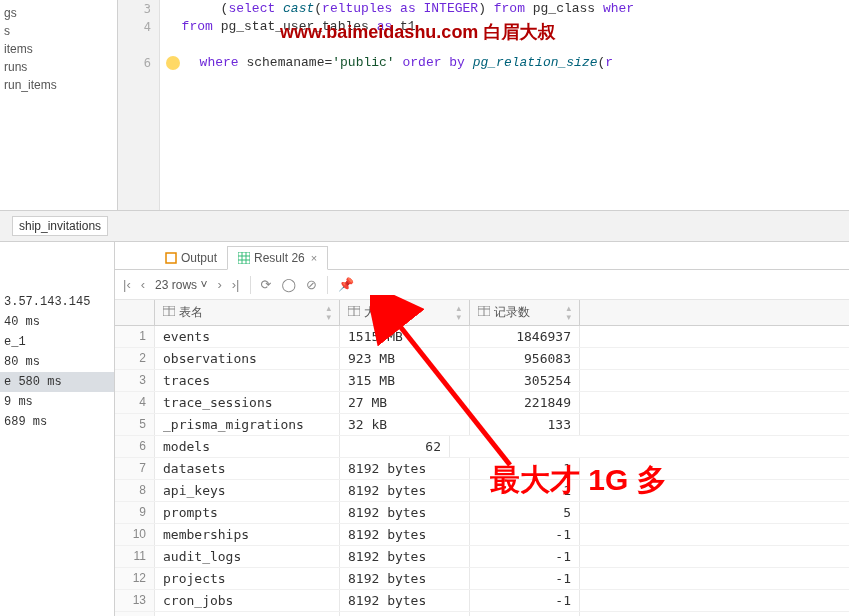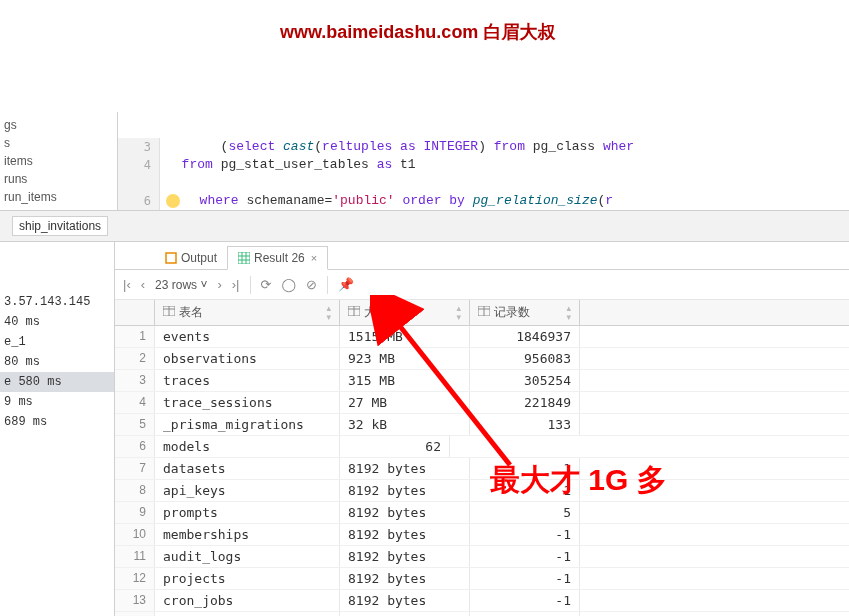--- a/index.html
+++ b/index.html
@@ -1,29 +1,29 @@
 <!DOCTYPE html>
 <html><head>
 <meta charset="utf-8">
 <style>
 * { margin: 0; padding: 0; box-sizing: border-box; }
 body { font-family: -apple-system, "Segoe UI", sans-serif; font-size: 12px; color: #333; background: #fff; overflow: hidden; }
 .container { width: 849px; height: 616px; position: relative; display: flex; flex-direction: column; }
 
-.top-area { display: flex; height: 210px; align-items: flex-end; }
+.top-area { display: flex; height: 210px; }
 .sidebar-top { width: 118px; background: #fff; border-right: 1px solid #d0d0d0; padding: 4px 0; position: relative; }
 .tree-item { padding: 2px 4px; font-size: 12px; color: #555; white-space: nowrap; overflow: hidden; }
 .code-area { flex: 1; background: #fff; position: relative; }
 .gutter { position: absolute; left: 0; top: 0; width: 42px; height: 100%; background: #f2f2f2; border-right: 1px solid #e0e0e0; }
 .gutter-line { text-align: right; padding-right: 8px; color: #aaa; font-size: 12px; height: 18px; line-height: 18px; font-family: Consolas, monospace; }
 .code-lines { margin-left: 42px; padding: 0 6px; font-family: Consolas, "Courier New", monospace; font-size: 13px; line-height: 18px; }
 .code-line { white-space: pre; height: 18px; }
 .kw { color: #6d28d9; }
 .func { color: #00627a; font-style: italic; }
-.str { color: #be185d; }
+.str { color: #14532d; }
 .ident { color: #6d28d9; }
 .bulb { display: inline-block; width: 14px; height: 14px; background: #ffd966; border-radius: 50%; margin-right: 4px; vertical-align: middle; }
 .watermark { position: absolute; top: 20px; left: 280px; font-size: 18px; font-weight: bold; color: #b00000; z-index: 10; pointer-events: none; font-family: sans-serif; }
 
 .mid-band { height: 32px; background: #f2f2f2; border-top: 1px solid #d0d0d0; border-bottom: 1px solid #d0d0d0; display: flex; align-items: center; }
 .invit-label { background: #fff; border: 1px solid #d0d0d0; padding: 2px 6px; margin-left: 12px; font-size: 12px; }
 
 .bottom-area { flex: 1; display: flex; overflow: hidden; }
 .left-panel { width: 115px; border-right: 1px solid #d0d0d0; background: #fff; padding-top: 50px; overflow: hidden; }
 .conn-item { padding: 3px 4px; font-size: 12px; color: #333; white-space: nowrap; overflow: hidden; font-family: Liberation Mono, monospace; }

